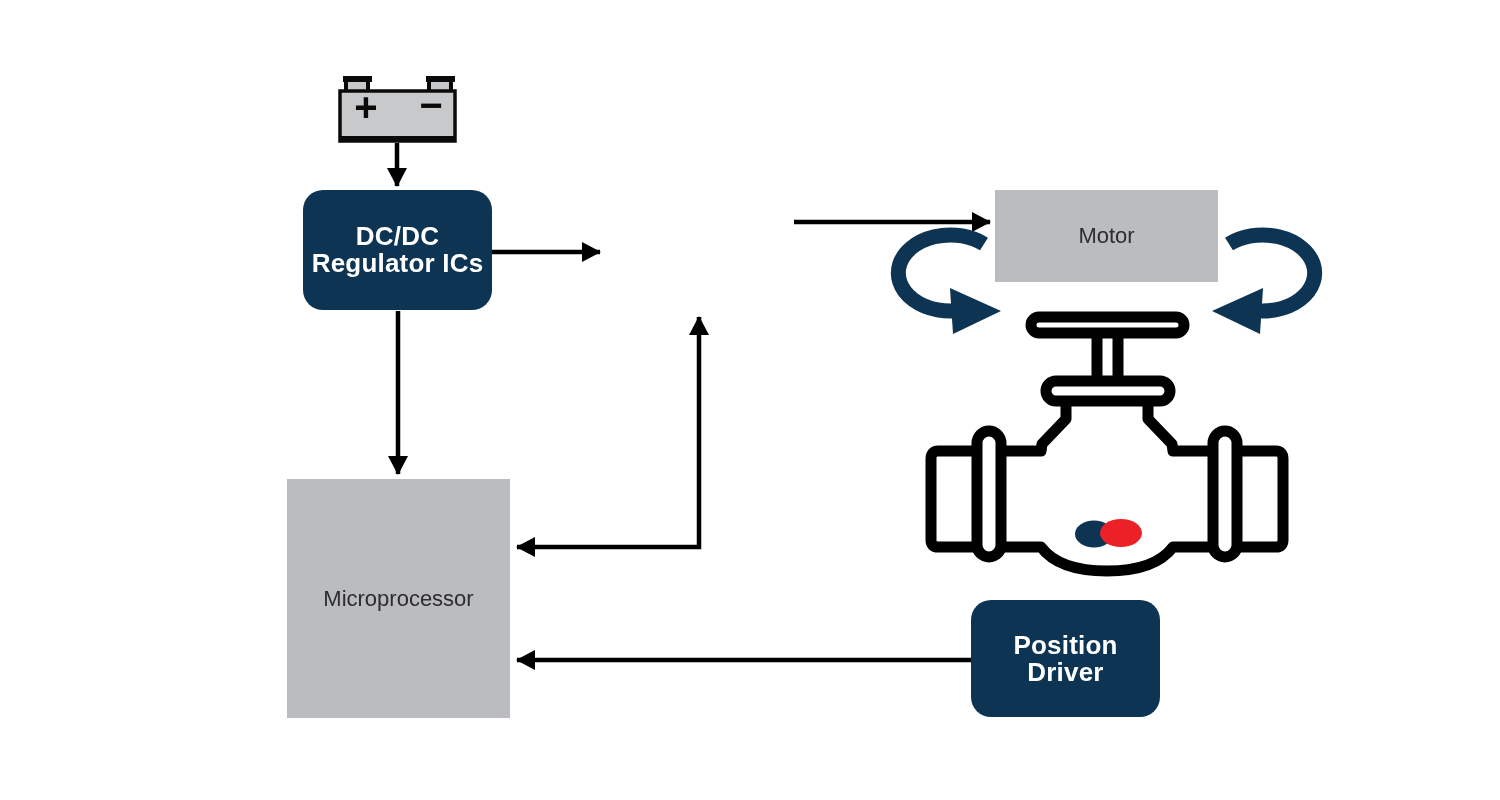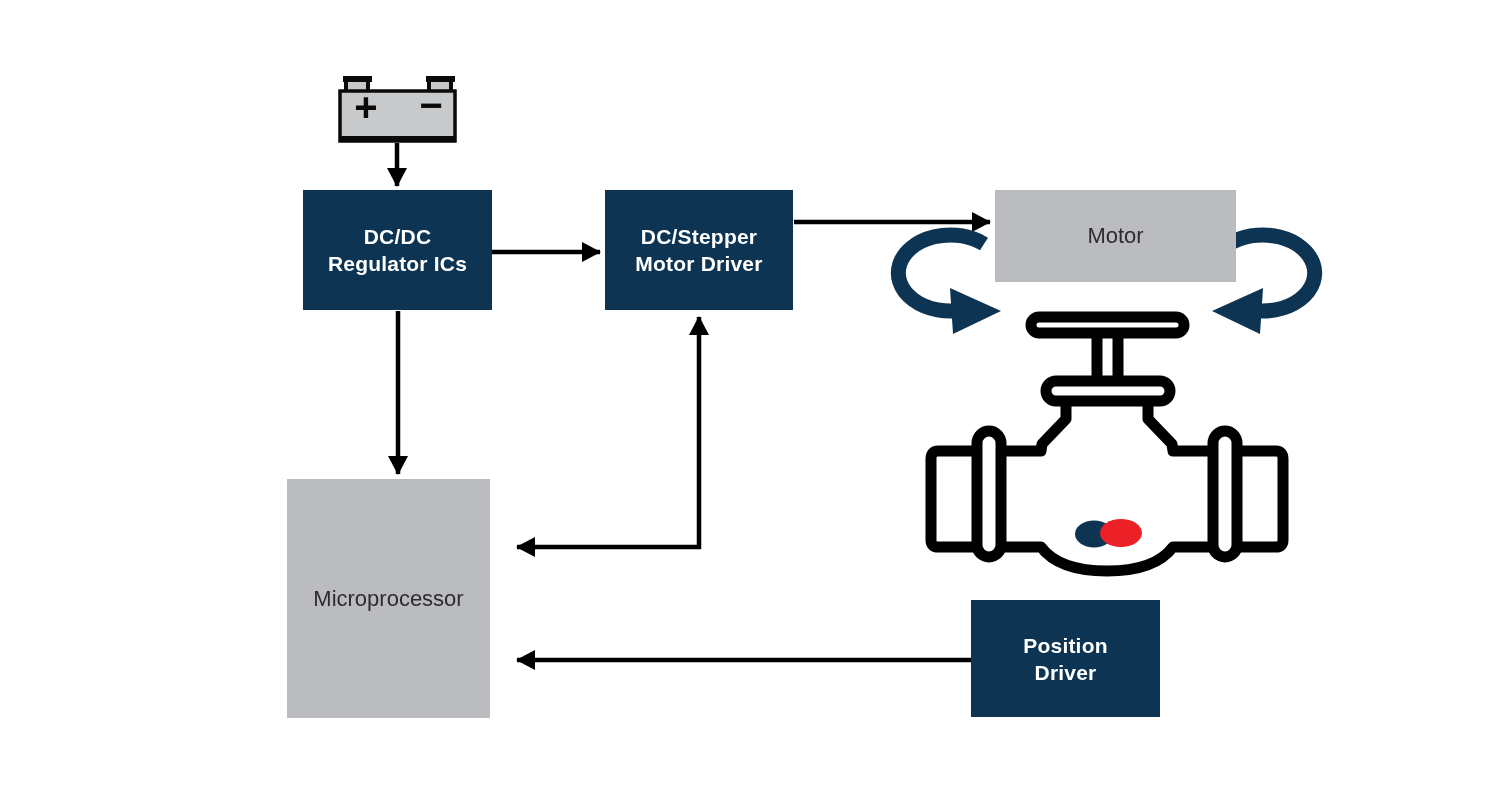--- a/index.html
+++ b/index.html
@@ -26,35 +26,36 @@
   .node{
     position:absolute;
     display:flex;flex-direction:column;
     align-items:center;justify-content:center;
     text-align:center;
   }
   .node.navy{
     background:var(--navy);
     color:var(--text-white);
     font-weight:700;
-    font-size:21px;
+    font-size:26px;
     line-height:27px;
     letter-spacing:.2px;
+    border-radius:20px;
   }
   .node.gray{
     background:var(--box-gray);
     color:var(--text-dark);
     font-weight:400;
     font-size:22px;
     line-height:28px;
   }
   .n-regulator{left:303px;top:190px;width:189px;height:120px;}
   .n-driver{left:605px;top:190px;width:188px;height:120px;}
-  .n-motor{left:995px;top:190px;width:241px;height:92px;}
-  .n-micro{left:287px;top:479px;width:203px;height:239px;}
+  .n-motor{left:995px;top:190px;width:223px;height:92px;}
+  .n-micro{left:287px;top:479px;width:223px;height:239px;}
   .n-sensor{left:971px;top:600px;width:189px;height:117px;}
 
   .black-line{stroke:var(--arrow-black);stroke-width:4.5;fill:none;}
   .navy-fill{fill:var(--navy);}
   .arc-line{stroke:var(--navy);stroke-width:15;fill:none;}
   .valve-shape{fill:#ffffff;stroke:var(--arrow-black);stroke-width:11;stroke-linejoin:round;}
   .batt-sign{font-family:"Liberation Sans", sans-serif;font-weight:700;fill:#0a0a0a;}
 </style>
 </head>
 <body>
@@ -109,24 +110,20 @@
       <ellipse cx="1094" cy="534" rx="19" ry="13.5" class="navy-fill"></ellipse>
       <ellipse cx="1121" cy="533" rx="21" ry="14" fill="var(--logo-red)"></ellipse>
     </g>
   </svg>
 
   <div class="node navy n-regulator">
     <span>DC/DC</span>
     <span>Regulator ICs</span>
   </div>
 
-  <div class="node navy n-driver">
-    <span>DC/Stepper</span>
-    <span>Motor Driver</span>
-  </div>
 
   <div class="node gray n-motor">
     <span>Motor</span>
   </div>
 
   <div class="node gray n-micro">
     <span>Microprocessor</span>
   </div>
 
   <div class="node navy n-sensor">

